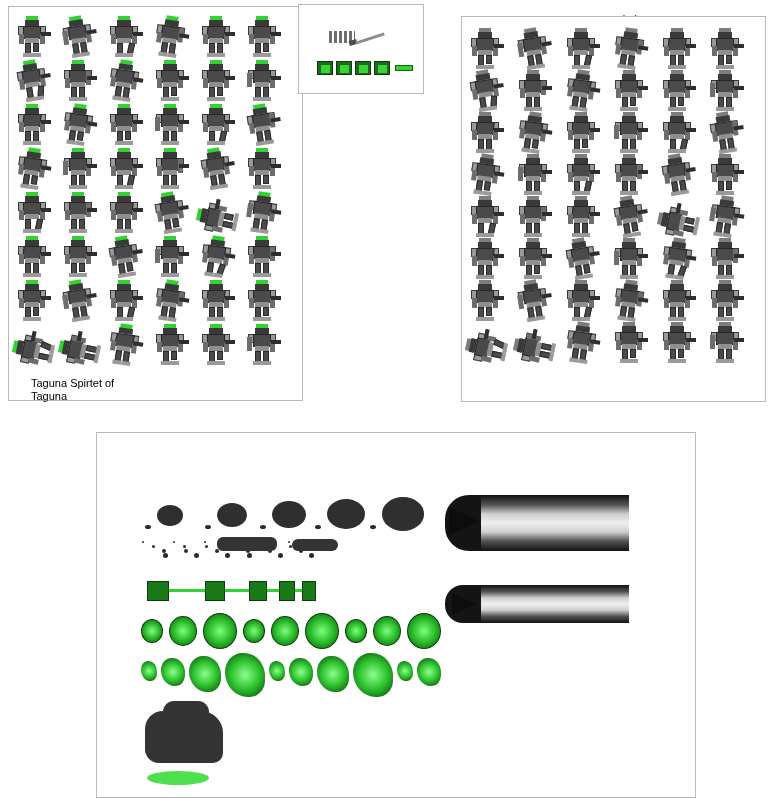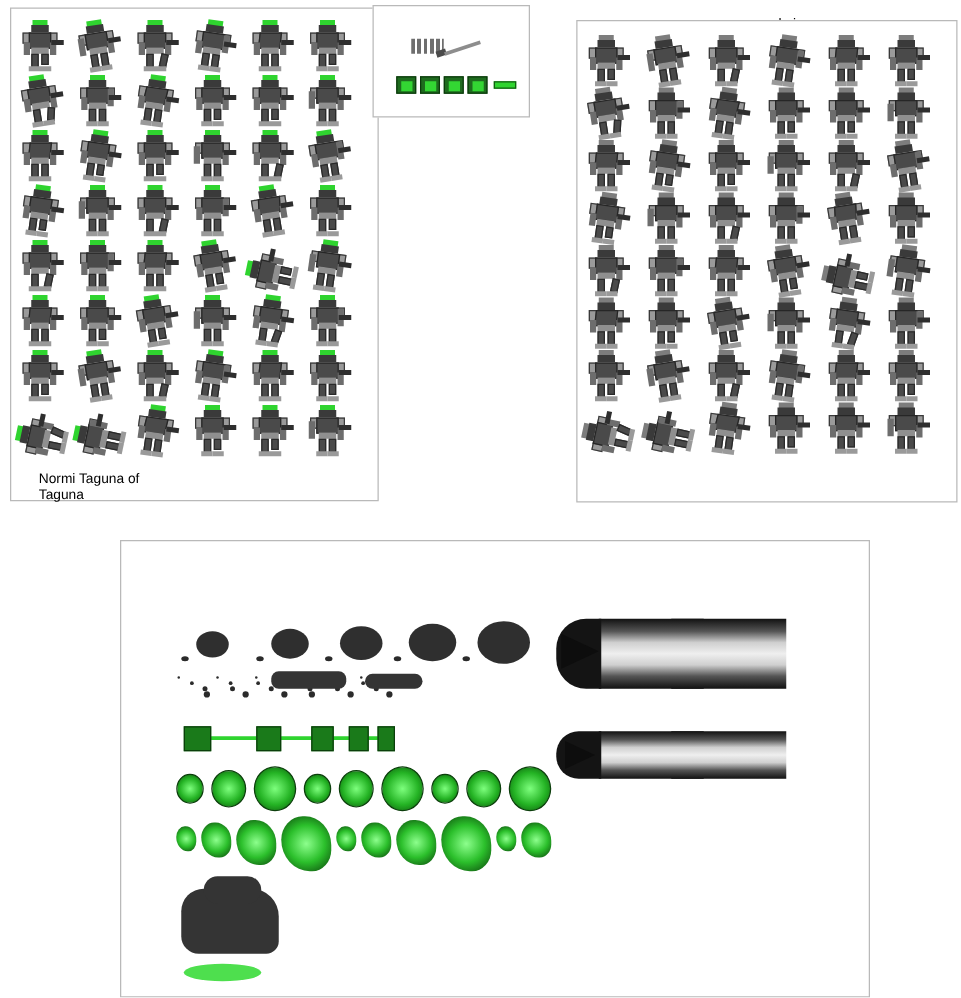--- a/index.html
+++ b/index.html
@@ -906,21 +906,21 @@
           <i class="armR"></i>
           <i class="hip"></i>
           <i class="legL"></i>
           <i class="legR"></i>
           <i class="footL"></i>
           <i class="footR"></i>
           <i class="gun"></i>
         </div>
       </div>
     </div>
-  <div class="caption" id="cap-green">Normi Taguna of
+  <div class="caption" id="cap-green">Taguna Spirtet of
 Taguna</div>
 </div>
 
 <div class="panel" id="panel-weapons">
   <div class="caption" id="cap-weapons">maskui ja miekka.</div>
   <div class="wpn-sword">
     <span class="chain"></span>
     <span class="hilt"></span>
     <span class="blade"></span>
   </div>

